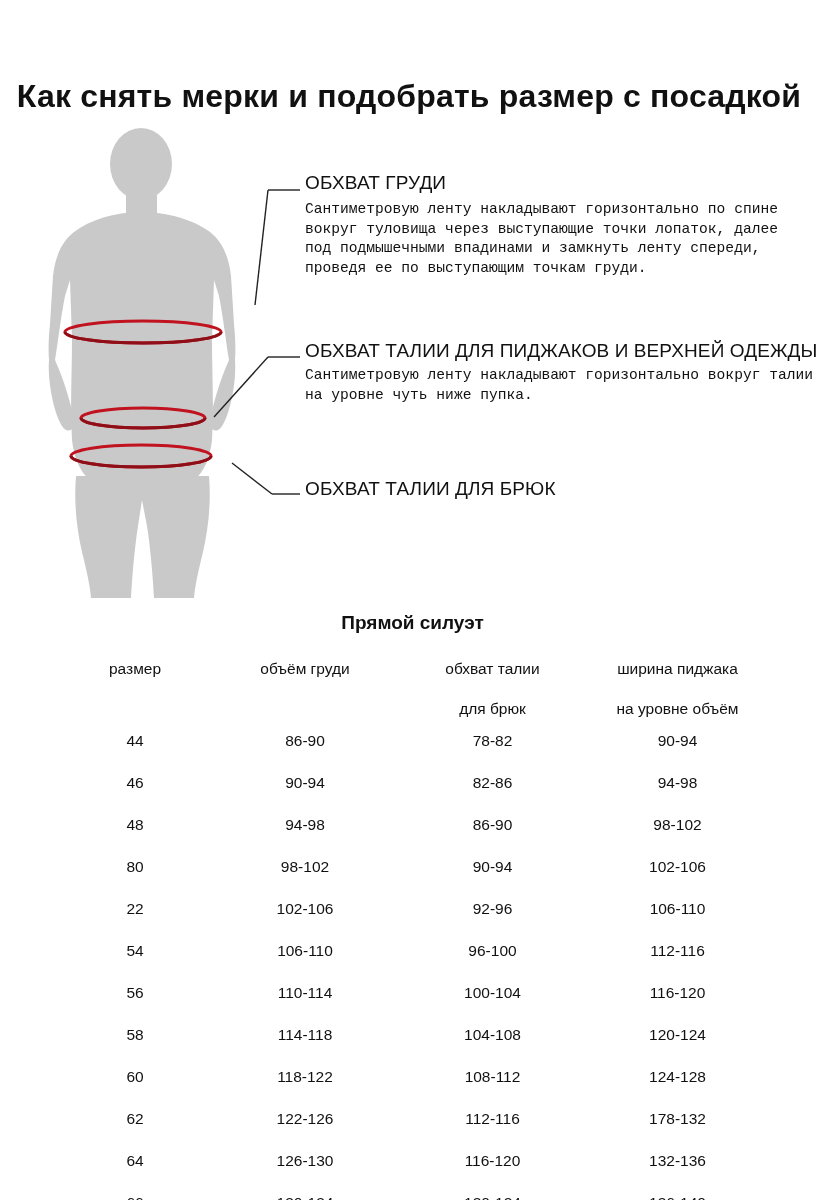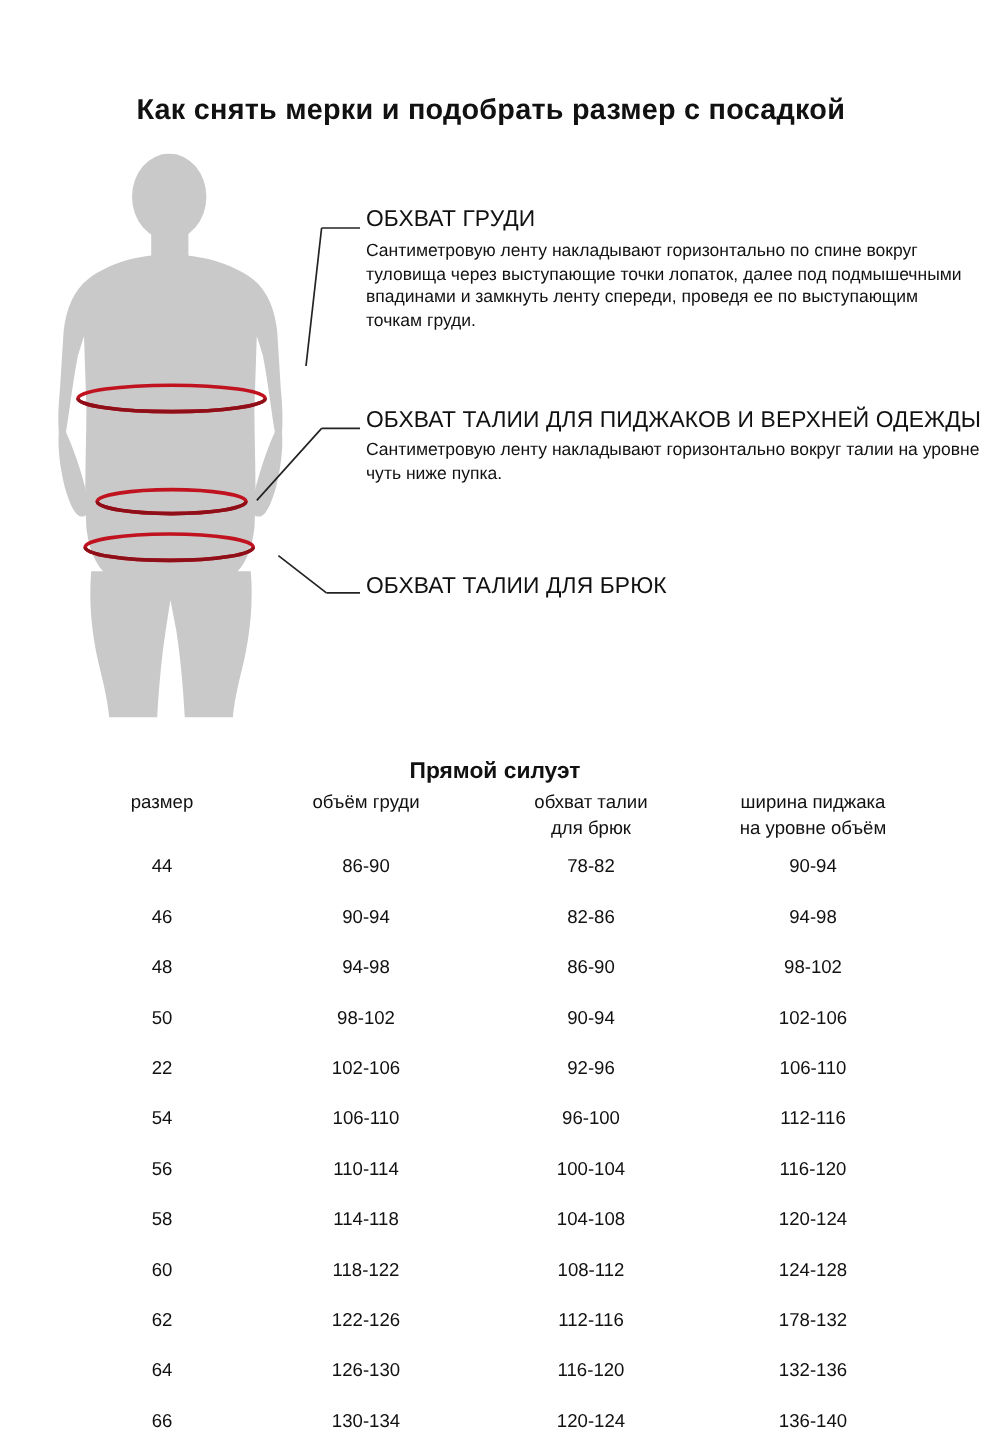--- a/index.html
+++ b/index.html
@@ -19,21 +19,21 @@
     position: relative;
     width: 825px;
     height: 1200px;
   }
   .title {
     position: absolute;
     top: 78px;
     left: 0;
     width: 818px;
     text-align: center;
-    font-size: 24px;
+    font-size: 32px;
     font-weight: bold;
     letter-spacing: 0.2px;
     color: #111;
   }
   
   .figure {
     position: absolute;
     left: 28px;
     top: 128px;
     width: 270px;
@@ -50,20 +50,21 @@
     font-weight: normal;
     color: #111;
     letter-spacing: .1px;
     white-space: nowrap;
   }
   .callout .body {
     font-size: 14.6px;
     line-height: 1.35;
     color: #111;
     margin-top: 4px;
+    font-family: Liberation Mono, monospace;
   }
   #callout-chest { left: 305px; top: 172px; width: 505px; }
   #callout-chest .body { margin-top: 6px; }
   #callout-waist-jacket { left: 305px; top: 340px; width: 515px; }
   #callout-waist-trousers { left: 305px; top: 478px; width: 500px; }
 
   .leader {
     position: absolute;
     left: 0; top: 0;
     pointer-events: none;
@@ -72,40 +73,39 @@
   
   .subtitle {
     position: absolute;
     top: 612px;
     left: 0;
     width: 825px;
     text-align: center;
     font-size: 19px;
     font-weight: bold;
     color: #111;
-    margin-top: 20px;
   }
   table.sizes {
     position: absolute;
     top: 660px;
     left: 60px;
     width: 710px;
     border-collapse: collapse;
     font-size: 15.5px;
   }
   table.sizes th {
     font-weight: normal;
     padding: 0 0 2px 0;
     text-align: center;
     vertical-align: top;
     color: #111;
   }
   table.sizes th .l2 {
     display: block;
-    margin-top: 4px;
+    margin-top: 22px;
   }
   table.sizes td {
     text-align: center;
     padding: 12px 0 12px 0;
     color: #111;
   }
   table.sizes col.c1 { width: 150px; }
   table.sizes col.c2 { width: 190px; }
   table.sizes col.c3 { width: 185px; }
   table.sizes col.c4 { width: 185px; }
@@ -253,21 +253,21 @@
           <td>82-86</td>
           <td>94-98</td>
         </tr>
       <tr>
           <td>48</td>
           <td>94-98</td>
           <td>86-90</td>
           <td>98-102</td>
         </tr>
       <tr>
-          <td>50</td>
+          <td>80</td>
           <td>98-102</td>
           <td>90-94</td>
           <td>102-106</td>
         </tr>
       <tr>
           <td>22</td>
           <td>102-106</td>
           <td>92-96</td>
           <td>106-110</td>
         </tr>

